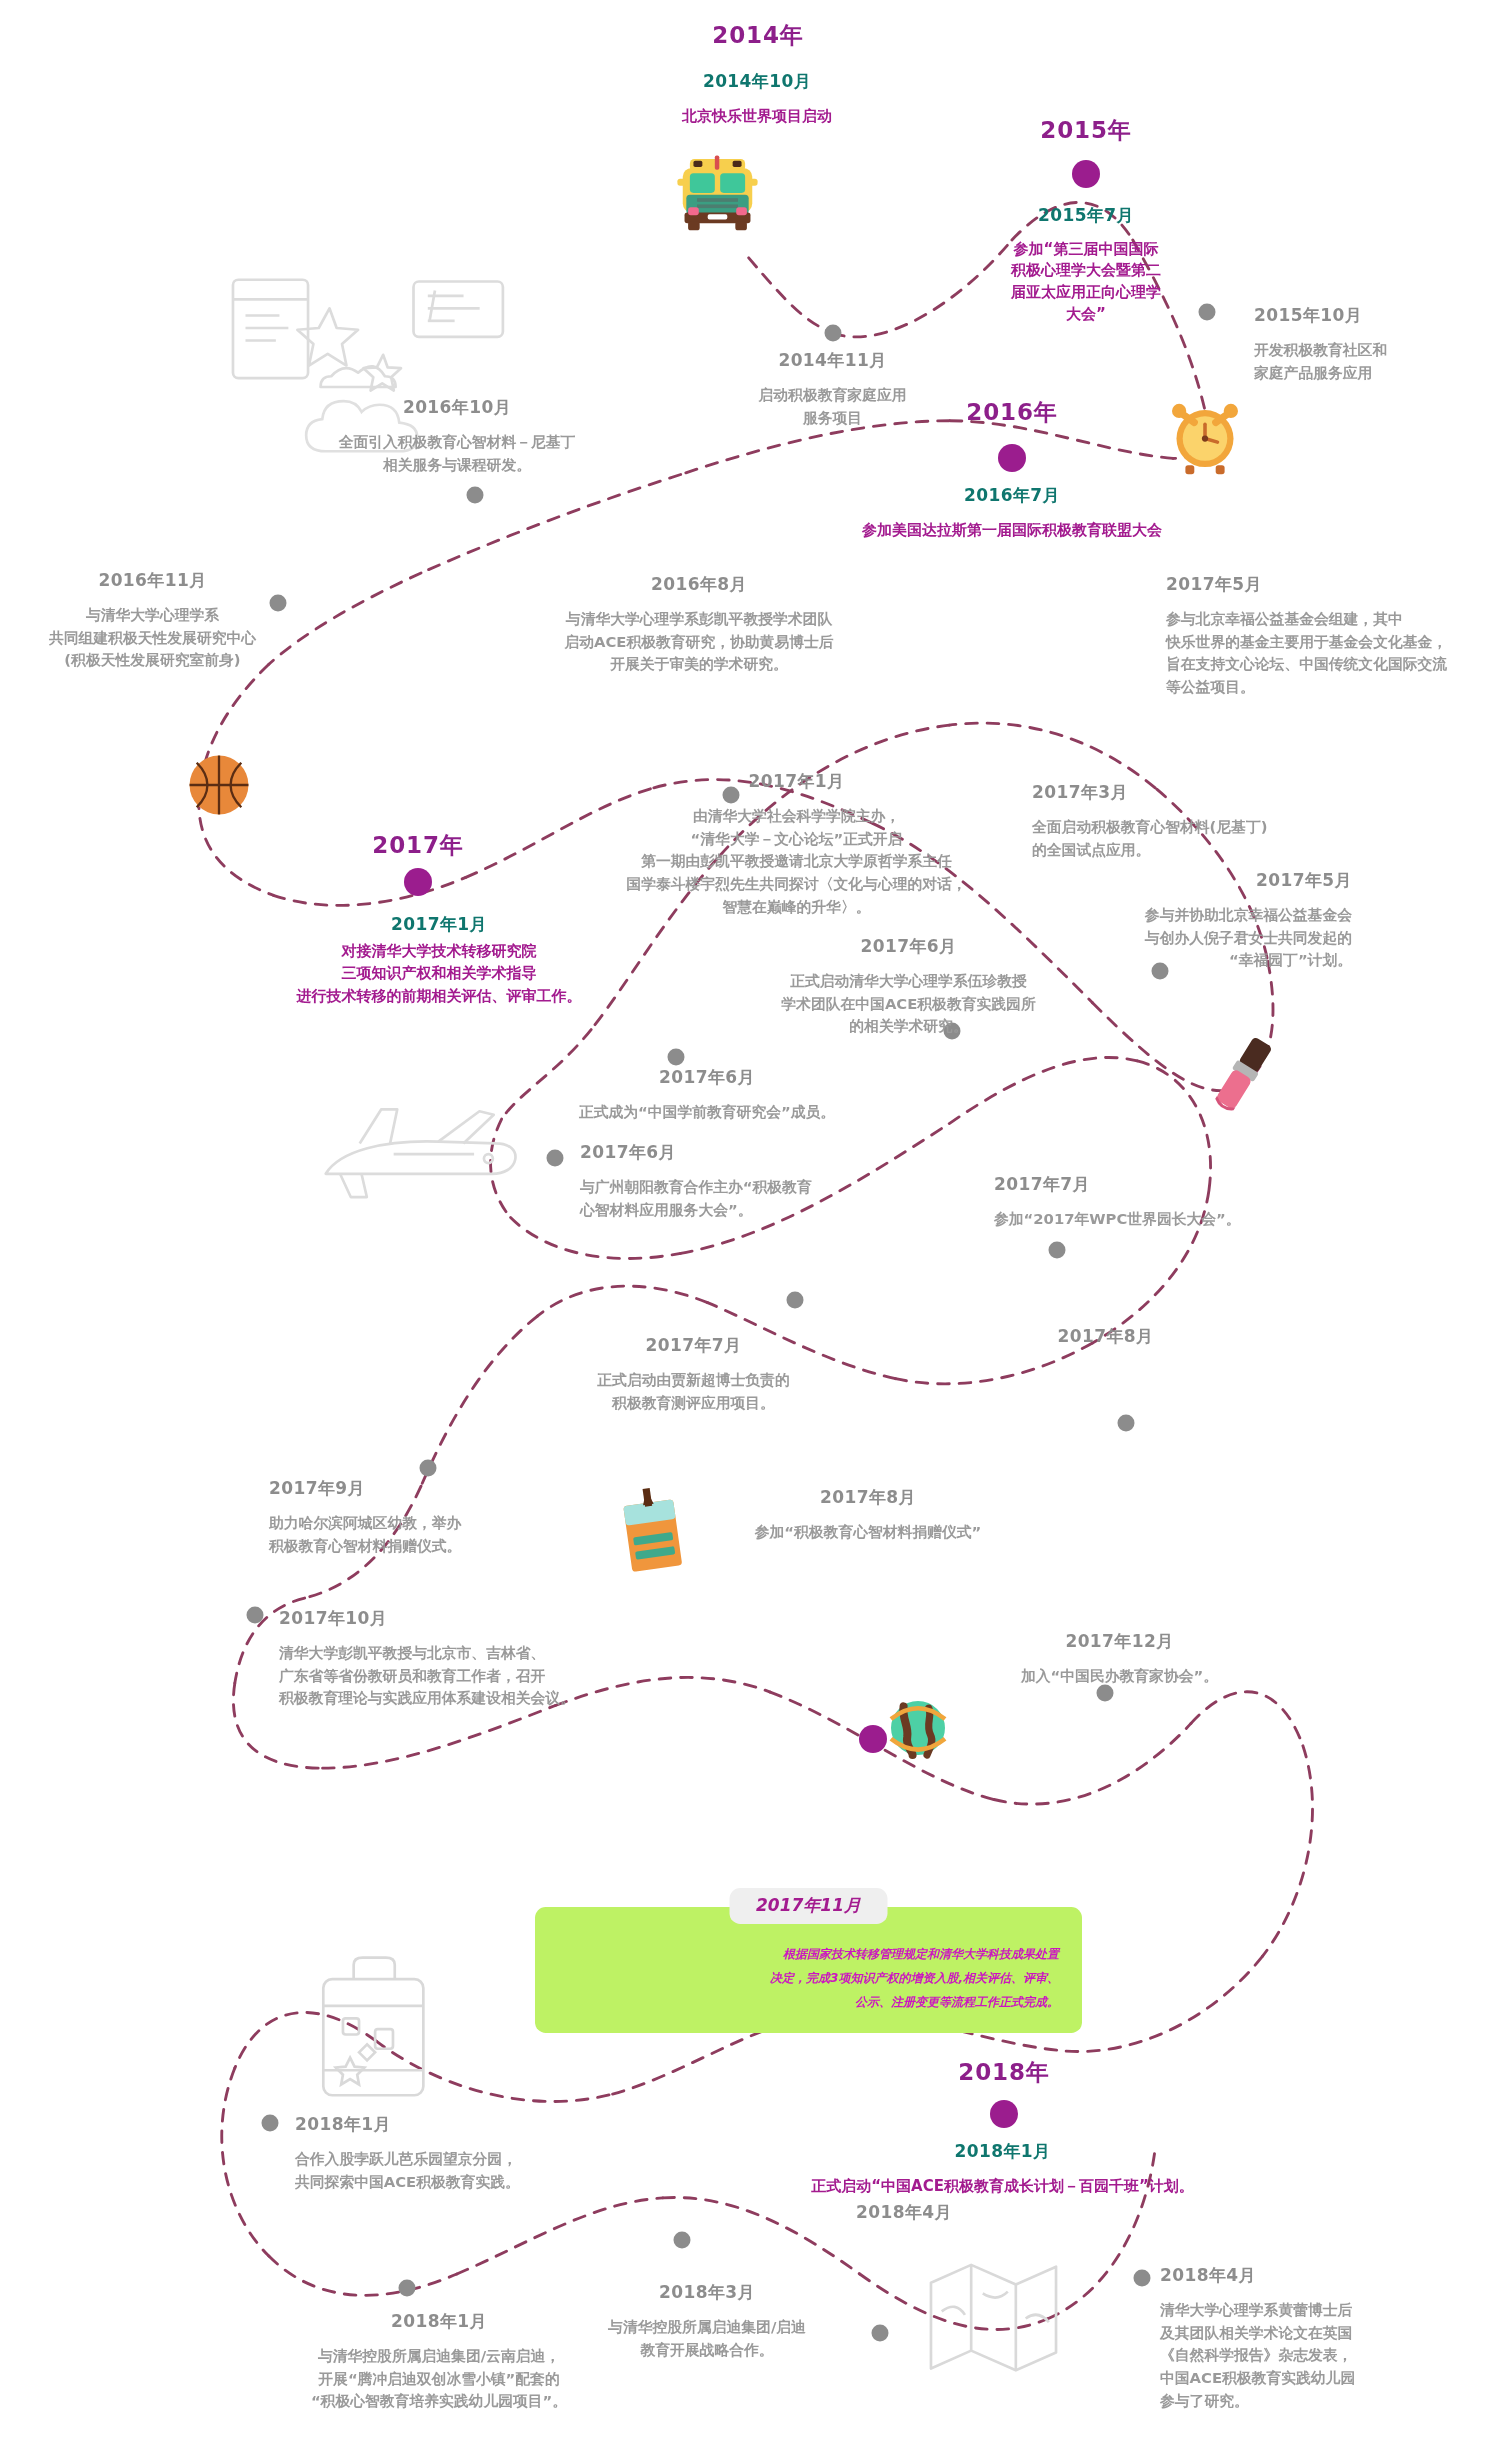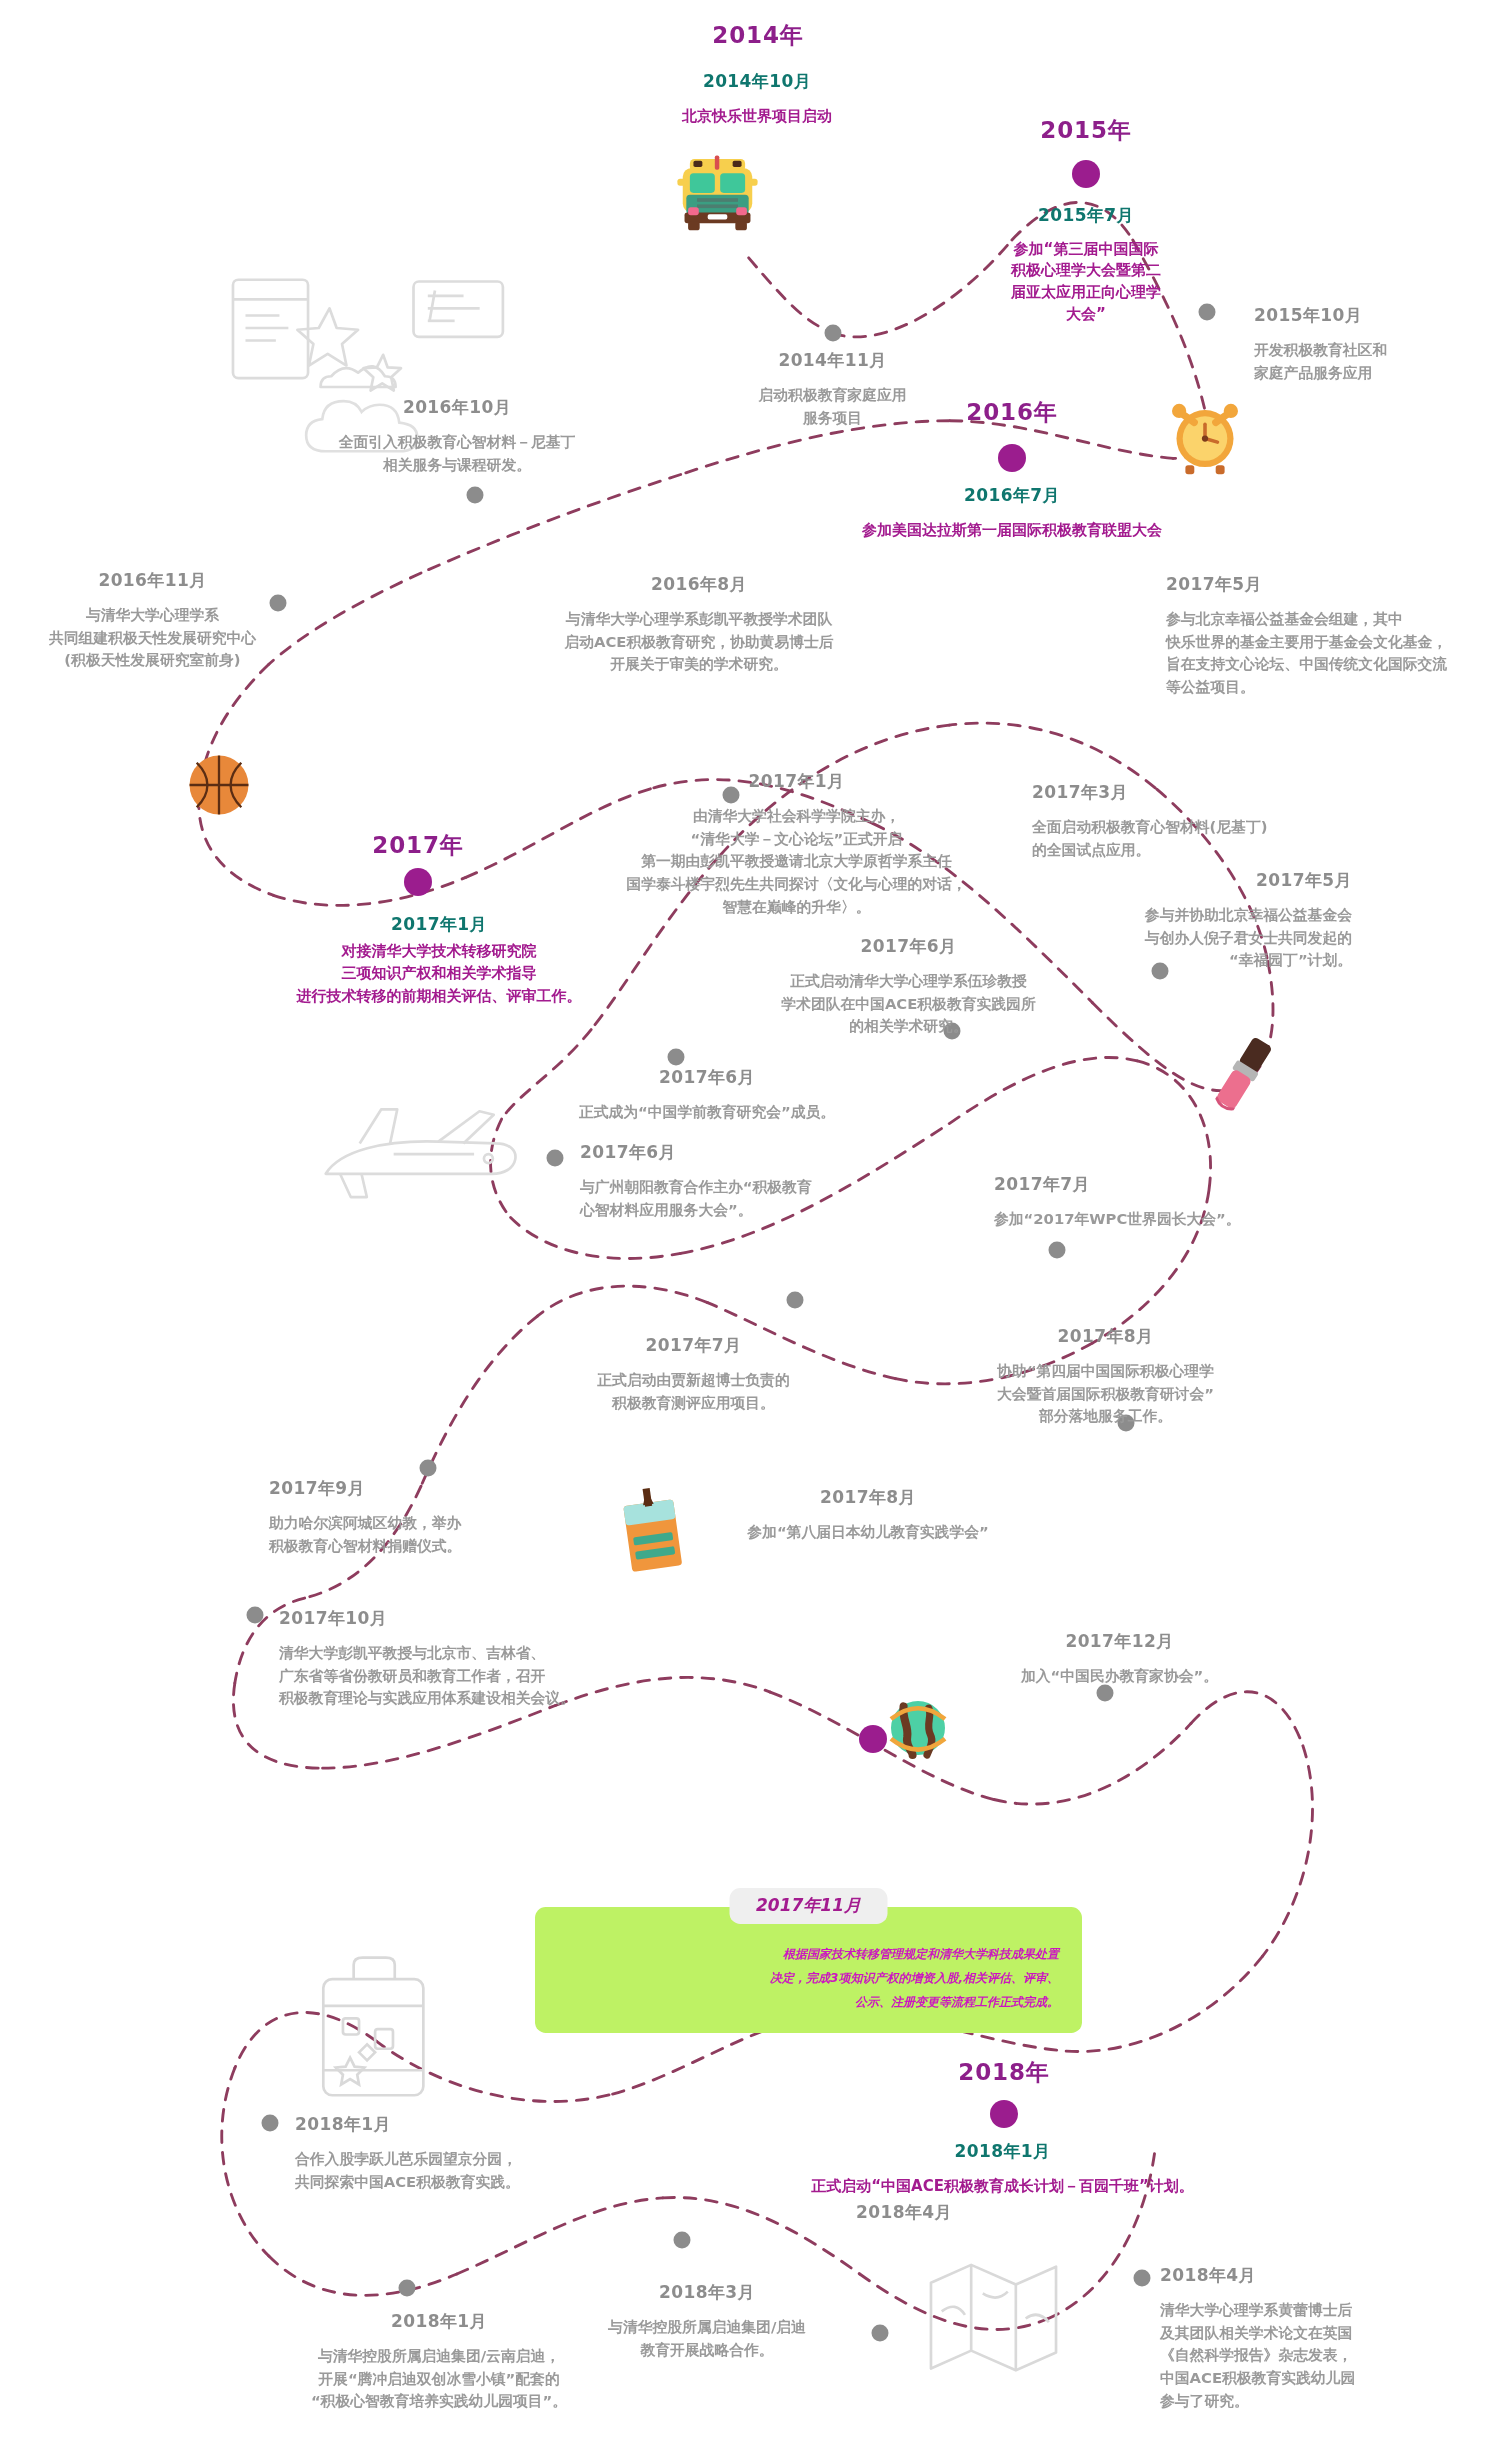--- a/index.html
+++ b/index.html
@@ -441,34 +441,31 @@
   </div>
 
   <div class="blk gray-txt ta-c" style="left:501px;top:1334px;width:385px;">
     <div class="date">2017年7月</div>
     <div class="body" style="white-space:pre-line;">正式启动由贾新超博士负责的
 积极教育测评应用项目。</div>
   </div>
 
   <div class="blk gray-txt ta-c" style="left:931px;top:1325px;width:349px;">
     <div class="date">2017年8月</div>
-    <div class="body" style="white-space:pre-line;">协助“第四届中国国际积极心理学
-大会暨首届国际积极教育研讨会”
-部分落地服务工作。</div>
   </div>
 
   <div class="blk gray-txt ta-l" style="left:269px;top:1477px;width:358px;">
     <div class="date">2017年9月</div>
     <div class="body" style="white-space:pre-line;">助力哈尔滨阿城区幼教，举办
 积极教育心智材料捐赠仪式。</div>
   </div>
 
   <div class="blk gray-txt ta-c" style="left:689px;top:1486px;width:358px;">
     <div class="date">2017年8月</div>
-    <div class="body" style="white-space:pre-line;">参加“第八届日本幼儿教育实践学会”</div>
+    <div class="body" style="white-space:pre-line;">参加“积极教育心智材料捐赠仪式”</div>
   </div>
 
   <div class="blk gray-txt ta-l" style="left:279px;top:1607px;width:466px;">
     <div class="date">2017年10月</div>
     <div class="body" style="white-space:pre-line;">清华大学彭凯平教授与北京市、吉林省、
 广东省等省份教研员和教育工作者，召开
 积极教育理论与实践应用体系建设相关会议。</div>
   </div>
 
   <div class="blk gray-txt ta-c" style="left:972px;top:1630px;width:295px;">

